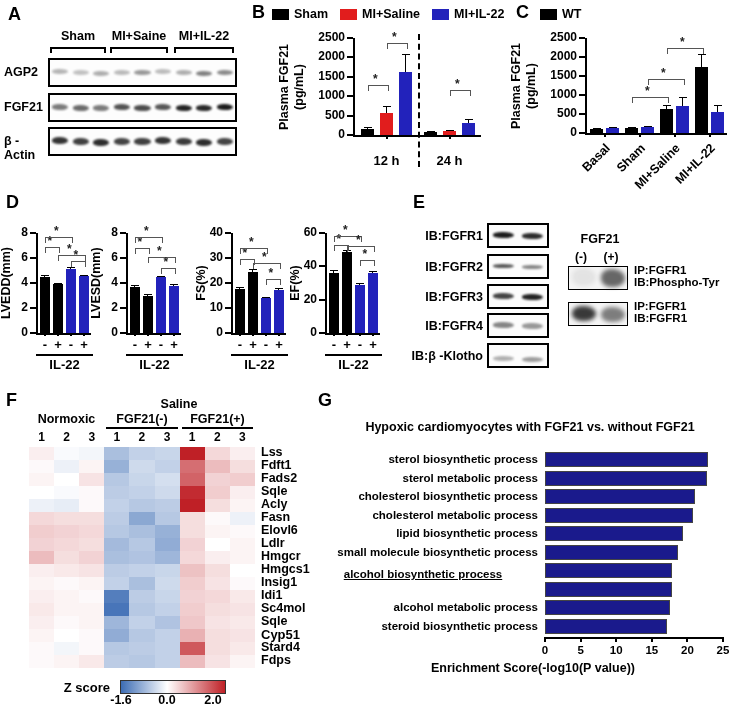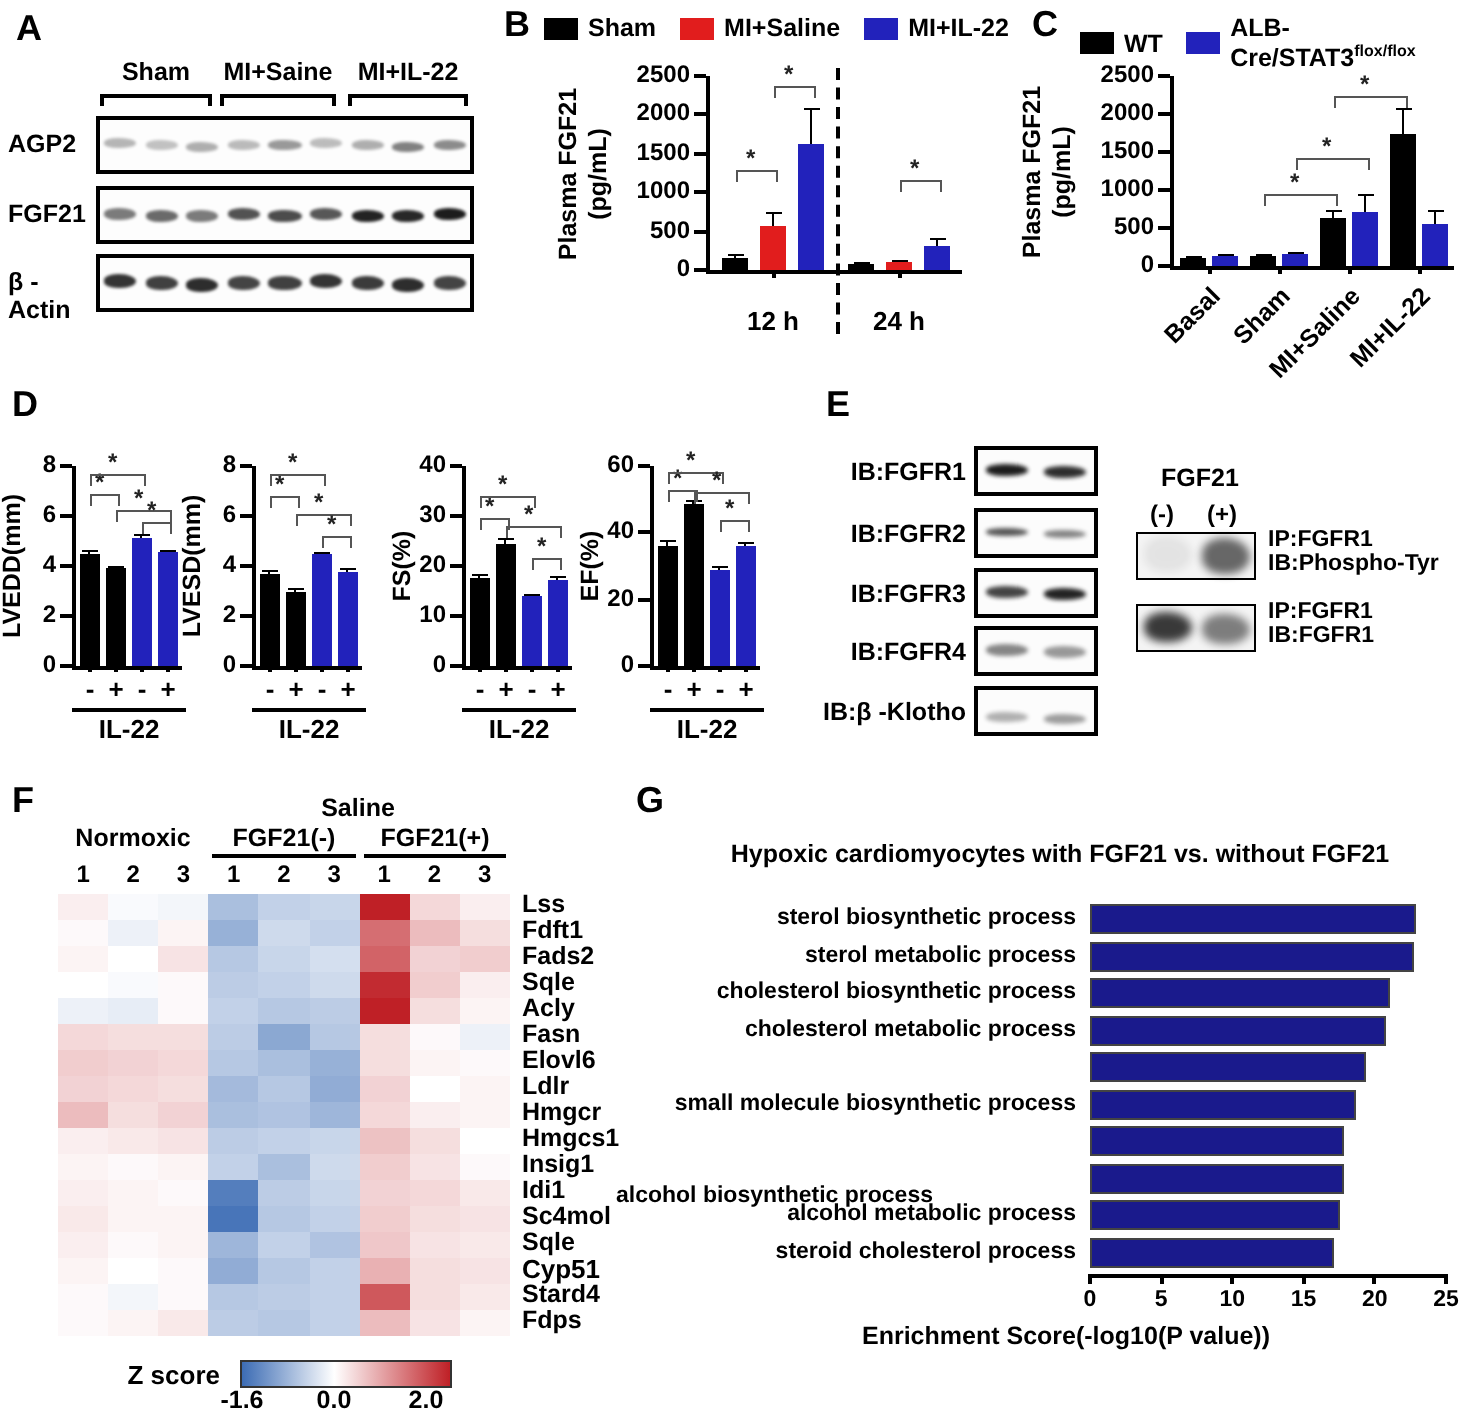--- a/index.html
+++ b/index.html
@@ -135,24 +135,20 @@
       <div style="position: absolute; left: 94.5px; top: 52.38px; width: 19px; height: 5px; border-top: 1.5px solid rgb(85, 85, 85); border-right: 1.5px solid rgb(85, 85, 85); border-bottom: none; border-left: 1.5px solid rgb(85, 85, 85); border-image: initial;"></div>
       <div style="position: absolute; left: 100px; top: 39.38px; font-size: 12px; color: rgb(34, 34, 34);">*</div>
       <div style="position: absolute; left: 63px; top: -4px; width: 0px; height: 133px; border-left: 2.5px dashed rgb(0, 0, 0);"></div>
     </div>
 
   <div class="abs plabel" style="left:516px;top:2px;">C</div>
   <div id="legendC" class="legend" style="left:540px;top:7px;">
       <span class="item">
         <span class="sw" style="background: rgb(0, 0, 0);"></span>
         <span>WT</span>
-      </span>
-      <span class="item">
-        <span class="sw" style="background: rgb(34, 34, 187);"></span>
-        <span>ALB-Cre/STAT3<sup>flox/flox</sup></span>
       </span>
     </div>
   <div id="chartC" class="plot" style="left:585px;top:38px;width:140px;height:95px;">
       <div style="position: absolute; left: -8px; top: 94px; width: 6px; height: 0px; border-top: 2px solid rgb(0, 0, 0);"></div>
       <div style="position: absolute; left: -46px; top: 87px; width: 36px; text-align: right; font-size: 12px;">0</div>
       <div style="position: absolute; left: -8px; top: 75px; width: 6px; height: 0px; border-top: 2px solid rgb(0, 0, 0);"></div>
       <div style="position: absolute; left: -46px; top: 68px; width: 36px; text-align: right; font-size: 12px;">500</div>
       <div style="position: absolute; left: -8px; top: 56px; width: 6px; height: 0px; border-top: 2px solid rgb(0, 0, 0);"></div>
       <div style="position: absolute; left: -46px; top: 49px; width: 36px; text-align: right; font-size: 12px;">1000</div>
       <div style="position: absolute; left: -8px; top: 37px; width: 6px; height: 0px; border-top: 2px solid rgb(0, 0, 0);"></div>
@@ -621,29 +617,30 @@
   <div class="abs ctr" style="left:330px;top:420px;width:400px;font-size:12.5px;">Hypoxic cardiomyocytes with FGF21 vs. without FGF21</div>
   <div id="chartG" class="abs" style="left:545px;top:452px;width:178px;height:230px;">
       <div style="position: absolute; left: -237px; top: 1px; width: 230px; text-align: right; font-size: 11.5px;">sterol biosynthetic process</div>
       <div style="position: absolute; left: 0px; top: 0px; width: 163.048px; height: 15px; background: rgb(26, 26, 140); border: 1px solid rgb(68, 68, 68); box-sizing: border-box;"></div>
       <div style="position: absolute; left: -237px; top: 19.5px; width: 230px; text-align: right; font-size: 11.5px;">sterol metabolic process</div>
       <div style="position: absolute; left: 0px; top: 18.5px; width: 161.624px; height: 15px; background: rgb(26, 26, 140); border: 1px solid rgb(68, 68, 68); box-sizing: border-box;"></div>
       <div style="position: absolute; left: -237px; top: 38px; width: 230px; text-align: right; font-size: 11.5px;">cholesterol biosynthetic process</div>
       <div style="position: absolute; left: 0px; top: 37px; width: 150.232px; height: 15px; background: rgb(26, 26, 140); border: 1px solid rgb(68, 68, 68); box-sizing: border-box;"></div>
       <div style="position: absolute; left: -237px; top: 56.5px; width: 230px; text-align: right; font-size: 11.5px;">cholesterol metabolic process</div>
       <div style="position: absolute; left: 0px; top: 55.5px; width: 148.096px; height: 15px; background: rgb(26, 26, 140); border: 1px solid rgb(68, 68, 68); box-sizing: border-box;"></div>
+      <div style="position: absolute; left: -237px; top: 75px; width: 230px; text-align: right; font-size: 11.5px;">lipid biosynthetic process</div>
       <div style="position: absolute; left: 0px; top: 74px; width: 138.128px; height: 15px; background: rgb(26, 26, 140); border: 1px solid rgb(68, 68, 68); box-sizing: border-box;"></div>
       <div style="position: absolute; left: -237px; top: 93.5px; width: 230px; text-align: right; font-size: 11.5px;">small molecule biosynthetic process</div>
       <div style="position: absolute; left: 0px; top: 92.5px; width: 133.144px; height: 15px; background: rgb(26, 26, 140); border: 1px solid rgb(68, 68, 68); box-sizing: border-box;"></div>
       <div style="position: absolute; left: 0px; top: 111px; width: 126.736px; height: 15px; background: rgb(26, 26, 140); border: 1px solid rgb(68, 68, 68); box-sizing: border-box;"></div>
-      <div style="position: absolute; left: -237px; top: 140px; width: 230px; text-align: left; font-size: 11.5px;">alcohol biosynthetic process</div>
+      <div style="position: absolute; left: -237px; top: 116px; width: 230px; text-align: center; font-size: 11.5px; text-decoration: underline;">alcohol biosynthetic process</div>
       <div style="position: absolute; left: 0px; top: 129.5px; width: 126.736px; height: 15px; background: rgb(26, 26, 140); border: 1px solid rgb(68, 68, 68); box-sizing: border-box;"></div>
       <div style="position: absolute; left: -237px; top: 149px; width: 230px; text-align: right; font-size: 11.5px;">alcohol metabolic process</div>
       <div style="position: absolute; left: 0px; top: 148px; width: 124.6px; height: 15px; background: rgb(26, 26, 140); border: 1px solid rgb(68, 68, 68); box-sizing: border-box;"></div>
-      <div style="position: absolute; left: -237px; top: 167.5px; width: 230px; text-align: right; font-size: 11.5px;">steroid cholesterol process</div>
+      <div style="position: absolute; left: -237px; top: 167.5px; width: 230px; text-align: right; font-size: 11.5px;">steroid biosynthetic process</div>
       <div style="position: absolute; left: 0px; top: 166.5px; width: 121.752px; height: 15px; background: rgb(26, 26, 140); border: 1px solid rgb(68, 68, 68); box-sizing: border-box;"></div>
       <div style="position: absolute; left: 0px; top: 184.5px; width: 178px; height: 0px; border-top: 2px solid rgb(0, 0, 0);"></div>
       <div style="position: absolute; left: -1px; top: 184.5px; width: 0px; height: 5px; border-left: 2px solid rgb(0, 0, 0);"></div>
       <div style="position: absolute; left: -10px; top: 191.5px; width: 20px; text-align: center; font-size: 11.5px;">0</div>
       <div style="position: absolute; left: 34.6px; top: 184.5px; width: 0px; height: 5px; border-left: 2px solid rgb(0, 0, 0);"></div>
       <div style="position: absolute; left: 25.6px; top: 191.5px; width: 20px; text-align: center; font-size: 11.5px;">5</div>
       <div style="position: absolute; left: 70.2px; top: 184.5px; width: 0px; height: 5px; border-left: 2px solid rgb(0, 0, 0);"></div>
       <div style="position: absolute; left: 61.2px; top: 191.5px; width: 20px; text-align: center; font-size: 11.5px;">10</div>
       <div style="position: absolute; left: 105.8px; top: 184.5px; width: 0px; height: 5px; border-left: 2px solid rgb(0, 0, 0);"></div>
       <div style="position: absolute; left: 96.8px; top: 191.5px; width: 20px; text-align: center; font-size: 11.5px;">15</div>

